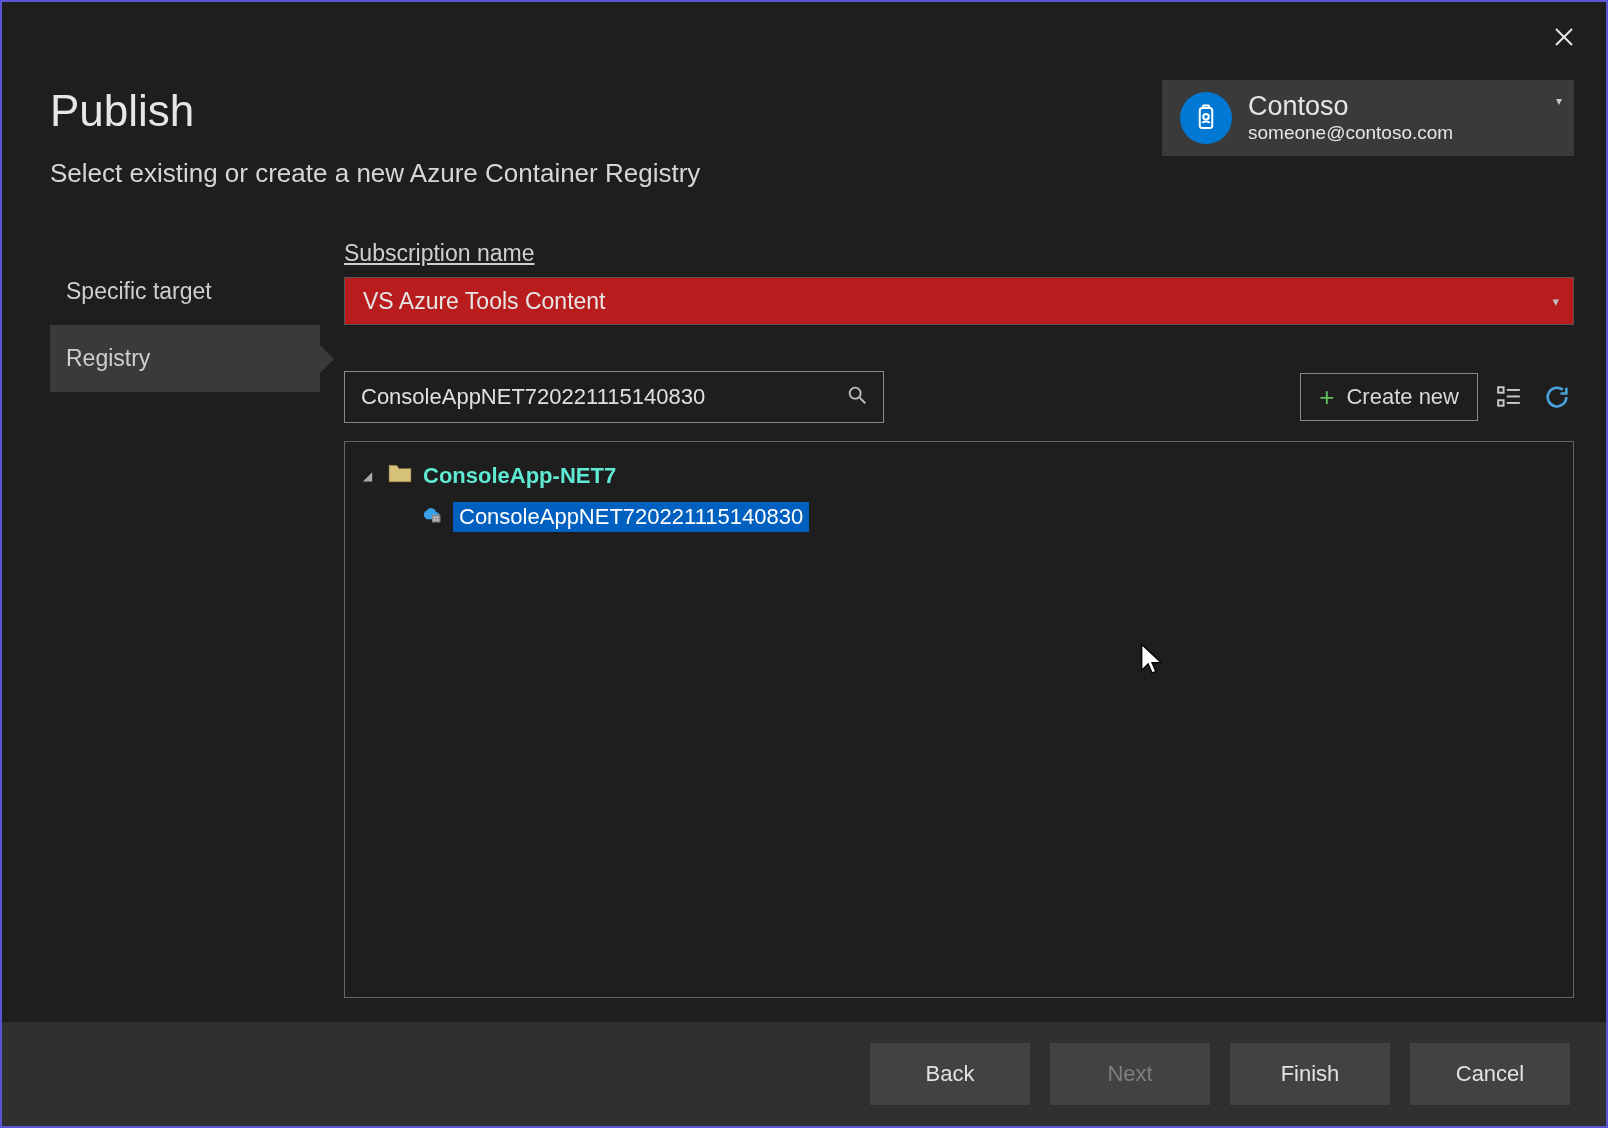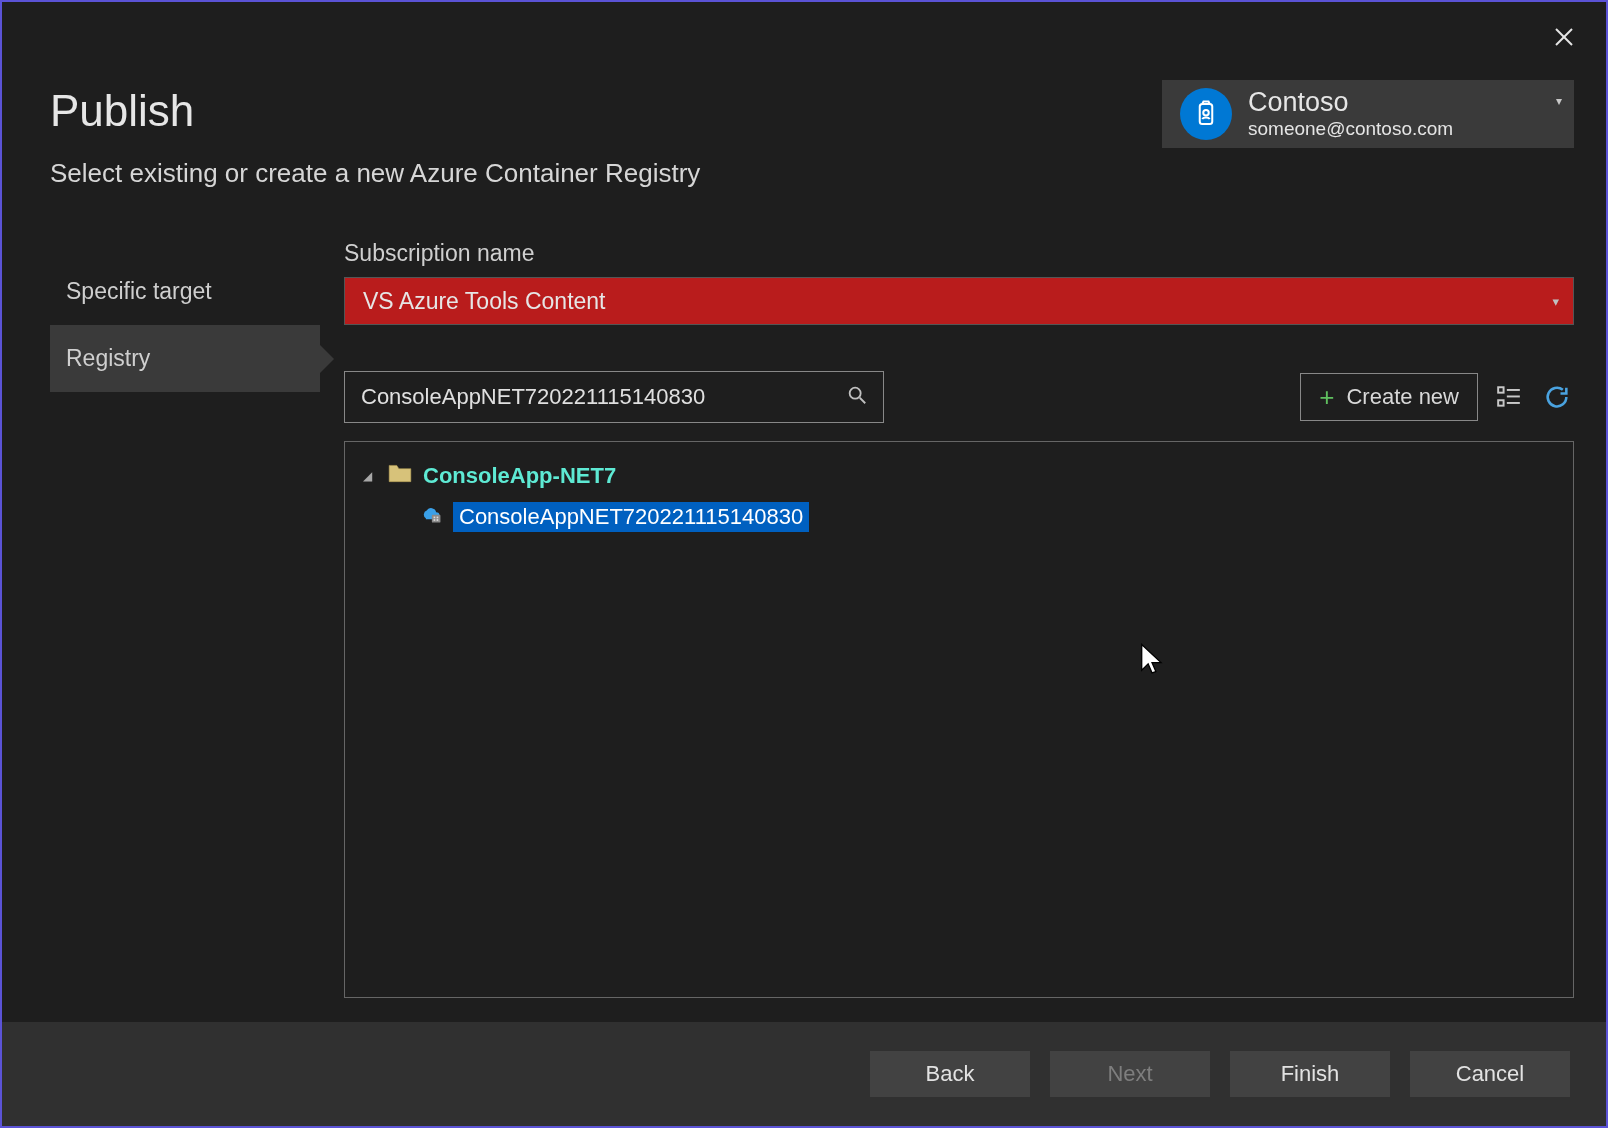--- a/index.html
+++ b/index.html
@@ -24,21 +24,21 @@
     display: flex;
     align-items: center;
     justify-content: center;
     cursor: pointer;
   }
   .account-box {
     position: absolute;
     top: 78px;
     right: 32px;
     width: 412px;
-    height: 68px;
+    height: 76px;
     background: #3a3a3a;
     display: flex;
     align-items: center;
     padding: 0 18px;
     gap: 16px;
   }
   .account-avatar {
     width: 52px;
     height: 52px;
     border-radius: 50%;
@@ -106,20 +106,21 @@
     flex: 1;
     padding-left: 24px;
     display: flex;
     flex-direction: column;
   }
   .field-label {
     font-size: 23px;
     color: #cfcfcf;
     margin-bottom: 10px;
     margin-top: 6px;
+    text-decoration: underline;
   }
   .dropdown {
     background: #b91c1c;
     border: 1px solid #555;
     height: 48px;
     display: flex;
     align-items: center;
     padding: 0 18px;
     font-size: 23px;
     color: #e6e6e6;
@@ -209,21 +210,21 @@
     height: 104px;
     background: #303030;
     display: flex;
     align-items: center;
     justify-content: flex-end;
     gap: 20px;
     padding-right: 36px;
   }
   .btn {
     min-width: 160px;
-    height: 46px;
+    height: 62px;
     background: #424242;
     color: #e2e2e2;
     font-size: 22px;
     display: flex;
     align-items: center;
     justify-content: center;
     cursor: pointer;
     border: none;
   }
   .btn.disabled {

